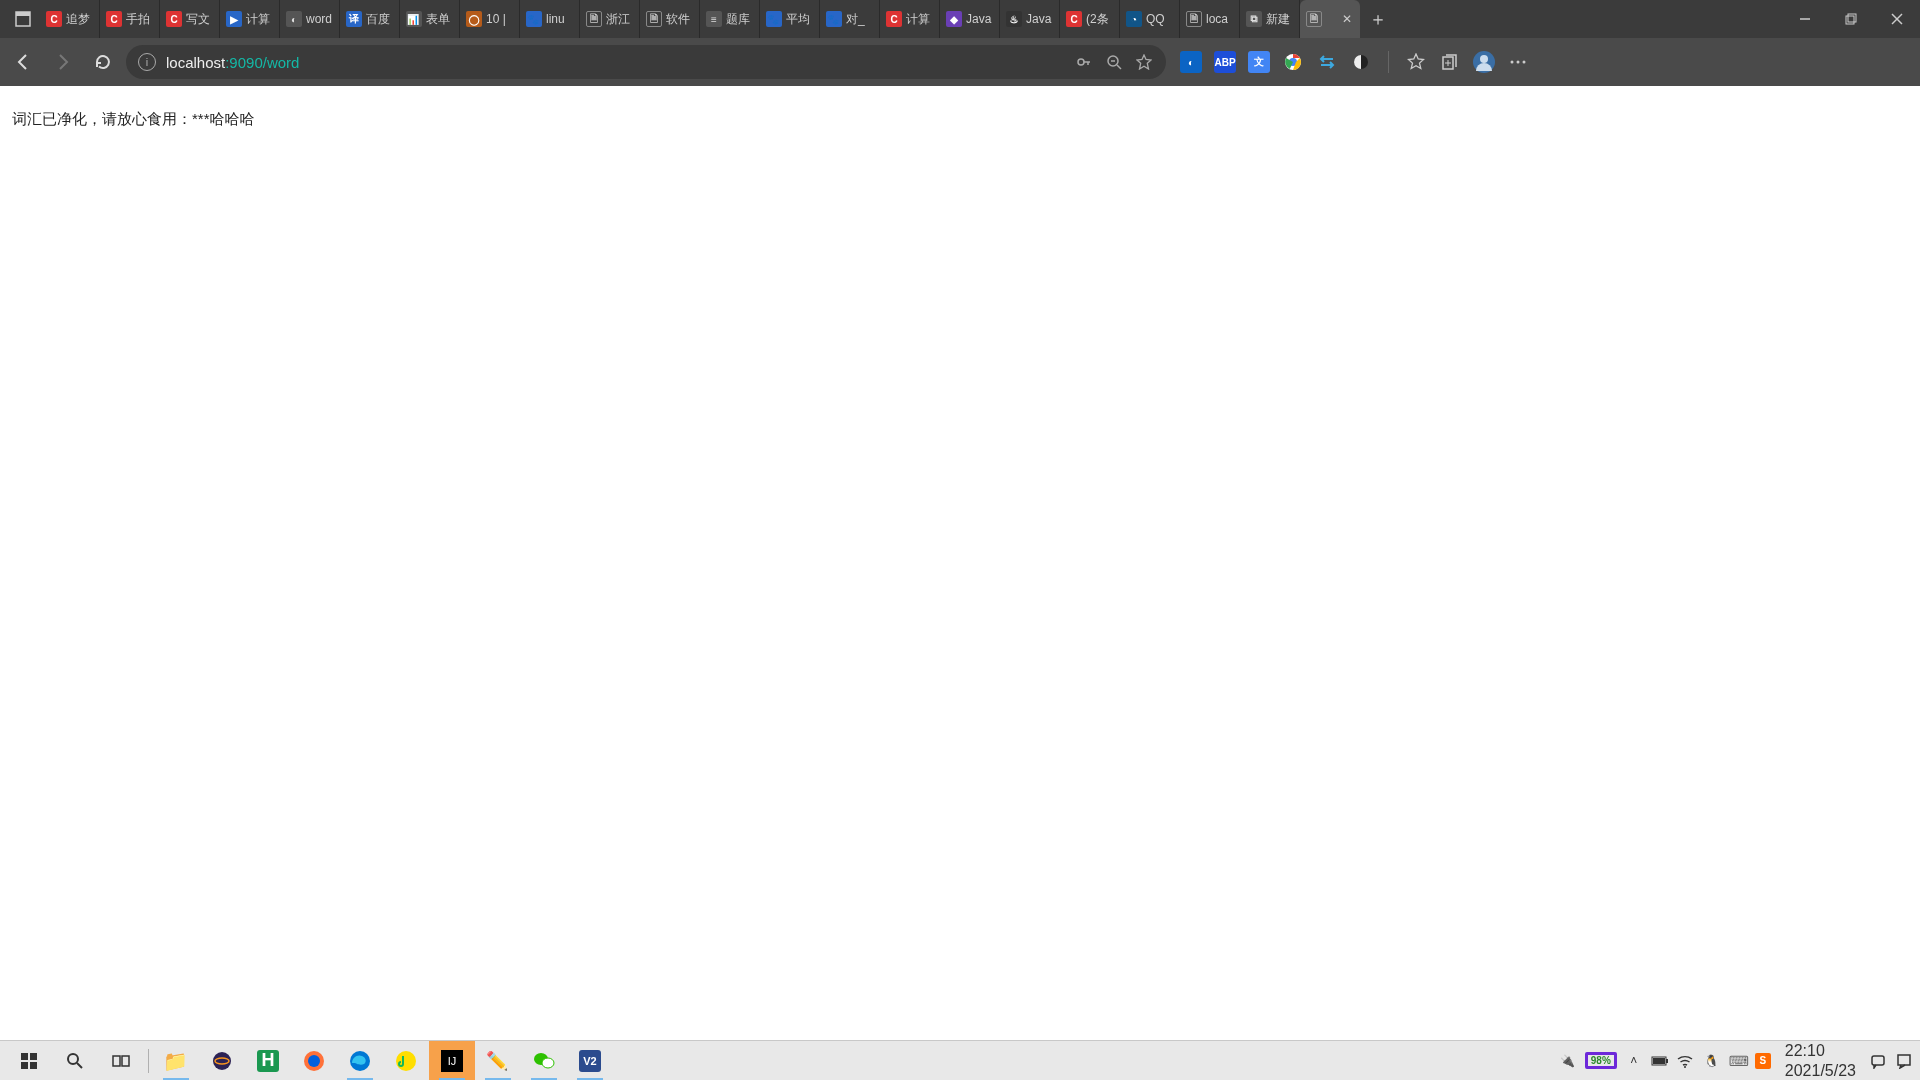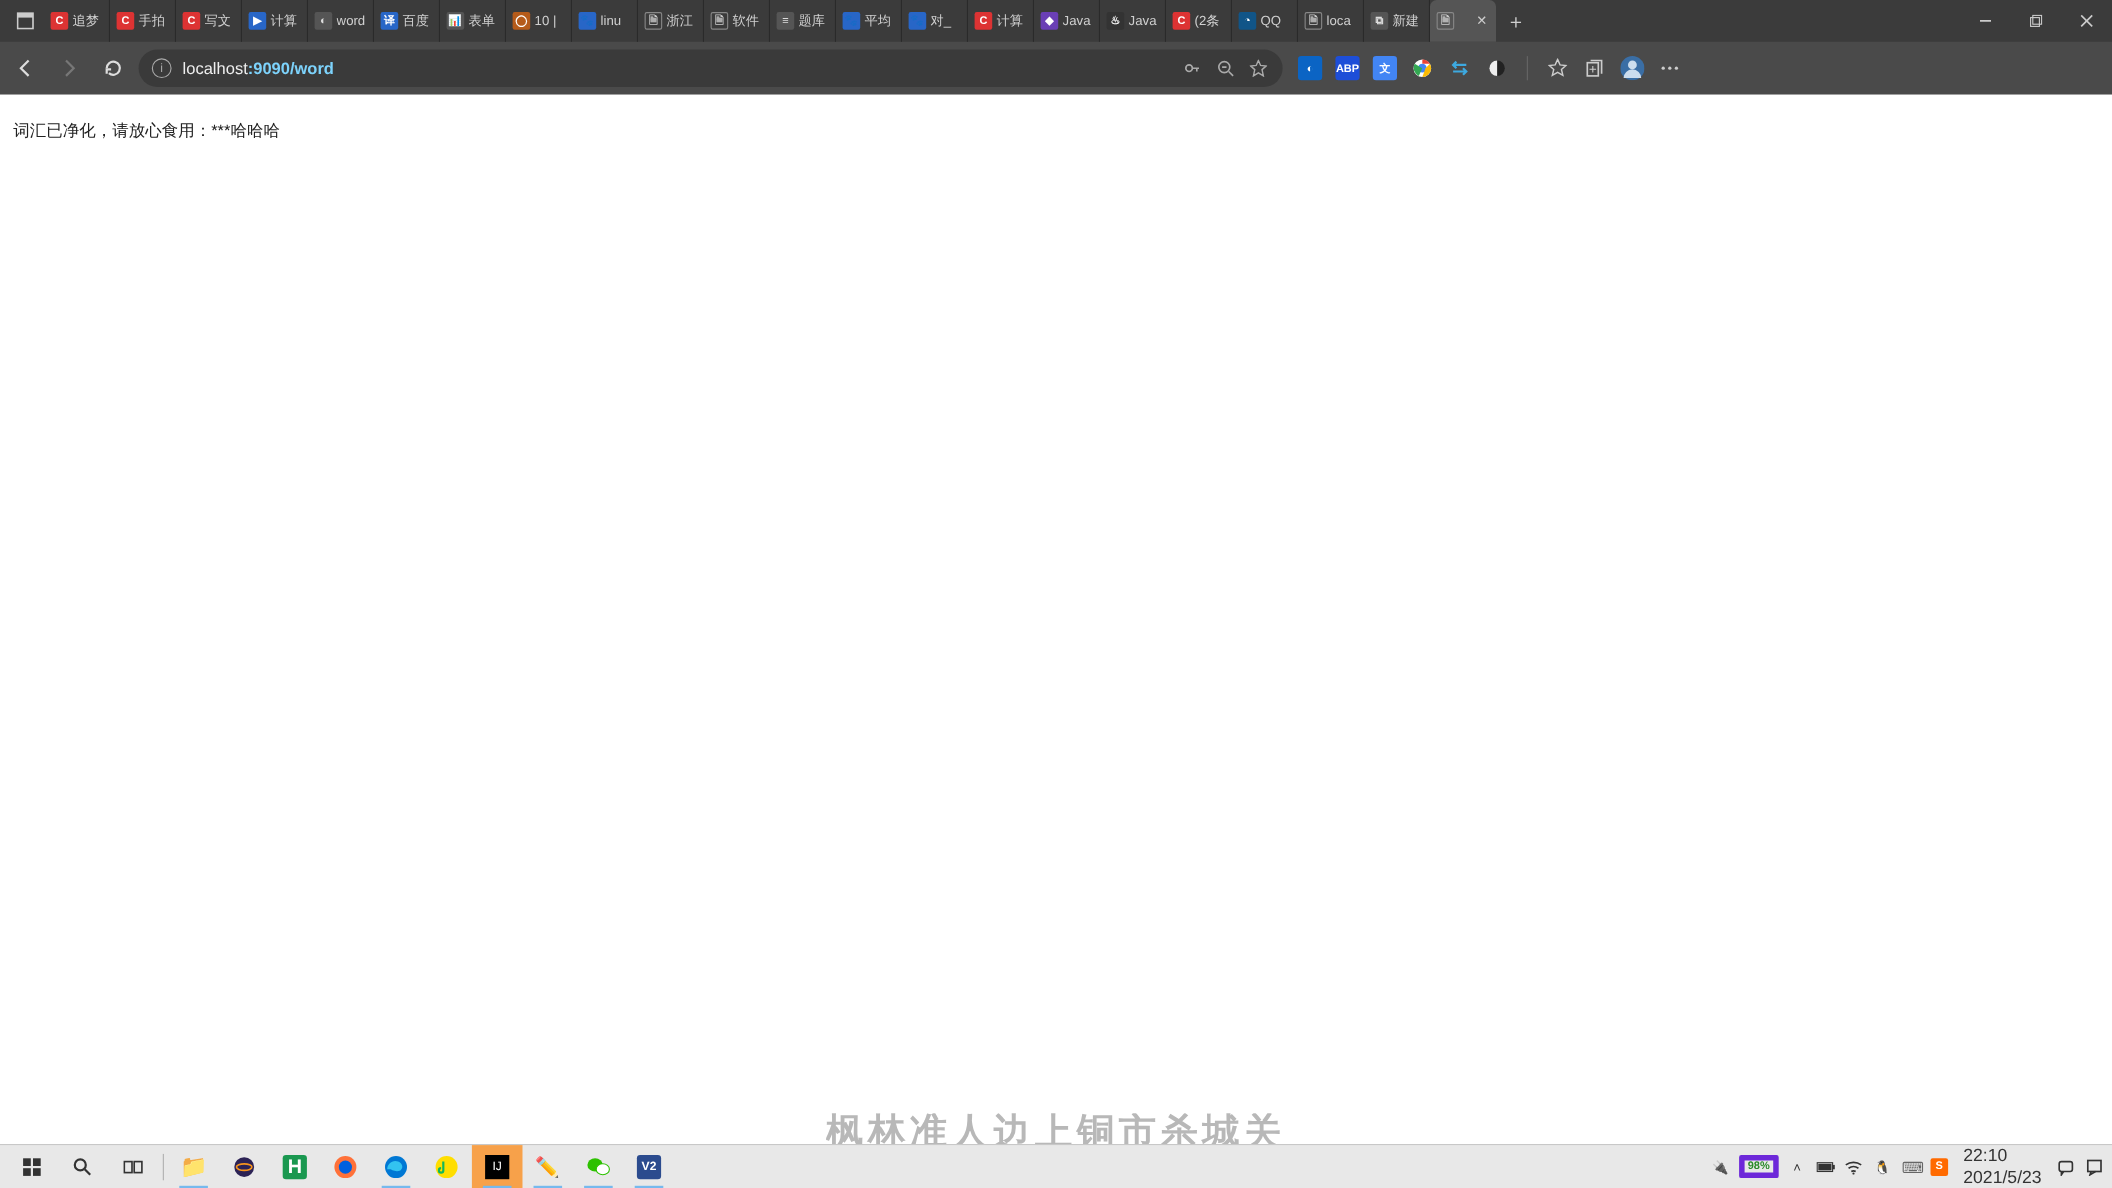--- a/index.html
+++ b/index.html
@@ -18,40 +18,40 @@
 .tabstrip .spacer { flex: 1; }
 .tabstrip .wctl { width: 46px; display: flex; align-items: center; justify-content: center; font-size: 12px; }
 
 .toolbar { height: 48px; background: #4a4a4a; display: flex; align-items: center; padding: 0 6px; gap: 6px; }
 .toolbar .navbtn { width: 34px; height: 34px; display: flex; align-items: center; justify-content: center; color: #ccc; border-radius: 4px; }
 .toolbar .navbtn.disabled { color: #777; }
 .toolbar .addrbar { flex: 1; height: 34px; background: #3a3a3a; border-radius: 17px; display: flex; align-items: center; padding: 0 12px; gap: 10px; max-width: 1040px; }
 .toolbar .addrbar .info-icon { width: 18px; height: 18px; border: 1.5px solid #aaa; border-radius: 50%; display: flex; align-items: center; justify-content: center; font-size: 11px; color: #aaa; }
 .toolbar .addrbar .url { font-size: 15px; }
 .toolbar .addrbar .url .host { color: #eee; text-align: right; }
-.toolbar .addrbar .url .path { color: #7dd3fc; font-weight: bold; }
+.toolbar .addrbar .url .path { color: #14b8a6; }
 .toolbar .addrbar .url-spacer { flex: 1; }
 .toolbar .addrbar .addr-icon { width: 20px; display: flex; justify-content: center; color: #aaa; }
 .toolbar .right-icons { display: flex; align-items: center; gap: 12px; padding: 0 8px; }
 .toolbar .right-icons .ext { width: 22px; height: 22px; display: flex; align-items: center; justify-content: center; border-radius: 3px; font-size: 10px; font-weight: bold; }
 .toolbar .sep { width: 1px; height: 22px; background: #666; margin: 0 4px; }
 
 
 .page { background: #fff; height: calc(1080px - 38px - 48px - 40px); overflow: auto; position: relative; }
 .page .body-text { font-size: 15px; color: #222; padding: 24px 12px; }
 .page .watermark { position: absolute; bottom: 0; left: 50%; transform: translateX(-50%); font-size: 34px; font-weight: bold; color: #b8b8b8; letter-spacing: 4px; white-space: nowrap; overflow: hidden; height: 28px; line-height: 1; }
 
 
 .taskbar { height: 40px; background: #e8e8e8; border-top: 1px solid #c8c8c8; display: flex; align-items: center; padding: 0 6px; }
 .taskbar .tb-item { width: 46px; height: 40px; display: flex; align-items: center; justify-content: center; font-size: 18px; position: relative; }
 .taskbar .tb-item.running::after { content: ""; position: absolute; bottom: 1px; left: 10px; right: 10px; height: 2px; background: #76b9ed; }
 .taskbar .tb-divider { width: 1px; height: 24px; background: #b0b0b0; margin: 0 4px; }
 .taskbar .tb-spacer { flex: 1; }
 .taskbar .tray { display: flex; align-items: center; gap: 8px; font-size: 12px; color: #333; }
-.taskbar .tray .battery { border: 5px solid #6d28d9; color: #2a8a2a; padding: 0 3px; border-radius: 2px; font-size: 10px; font-weight: bold; }
+.taskbar .tray .battery { border: 3px solid #6d28d9; color: #2a8a2a; padding: 0 3px; border-radius: 2px; font-size: 10px; font-weight: bold; }
 .taskbar .tray .clock { line-height: 1.2; font-size: 16px; padding: 0 6px; }
 .taskbar .tray .ticn { width: 18px; text-align: center; }
 
 
 .fv-c { background: #d33; color: #fff; }
 .fv-b { background: #2866c7; color: #fff; }
 .fv-g { background: #555; color: #ddd; }
 .fv-o { background: #b55b1a; color: #fff; }
 .fv-p { background: #333; color: #fff; }
 .fv-j { background: #6a3fb5; color: #fff; }
@@ -279,21 +279,20 @@
             <circle cx="9" cy="9" r="1.5" fill="#ccc"></circle>
             <circle cx="15" cy="9" r="1.5" fill="#ccc"></circle>
           </svg>
         </span>
     </div>
   </div>
 </div>
 
 <div class="page">
   <div class="body-text">词汇已净化，请放心食用：***哈哈哈</div>
-  <div class="watermark">枫林准人边上铜市杀城关</div>
 </div>
 
 <div class="taskbar">
   <div class="tb-item">
       <svg width="18" height="18" viewBox="0 0 18 18">
         <rect x="1" y="1" width="7" height="7" fill="#333"></rect>
         <rect x="10" y="1" width="7" height="7" fill="#333"></rect>
         <rect x="1" y="10" width="7" height="7" fill="#333"></rect>
         <rect x="10" y="10" width="7" height="7" fill="#333"></rect>
       </svg>

